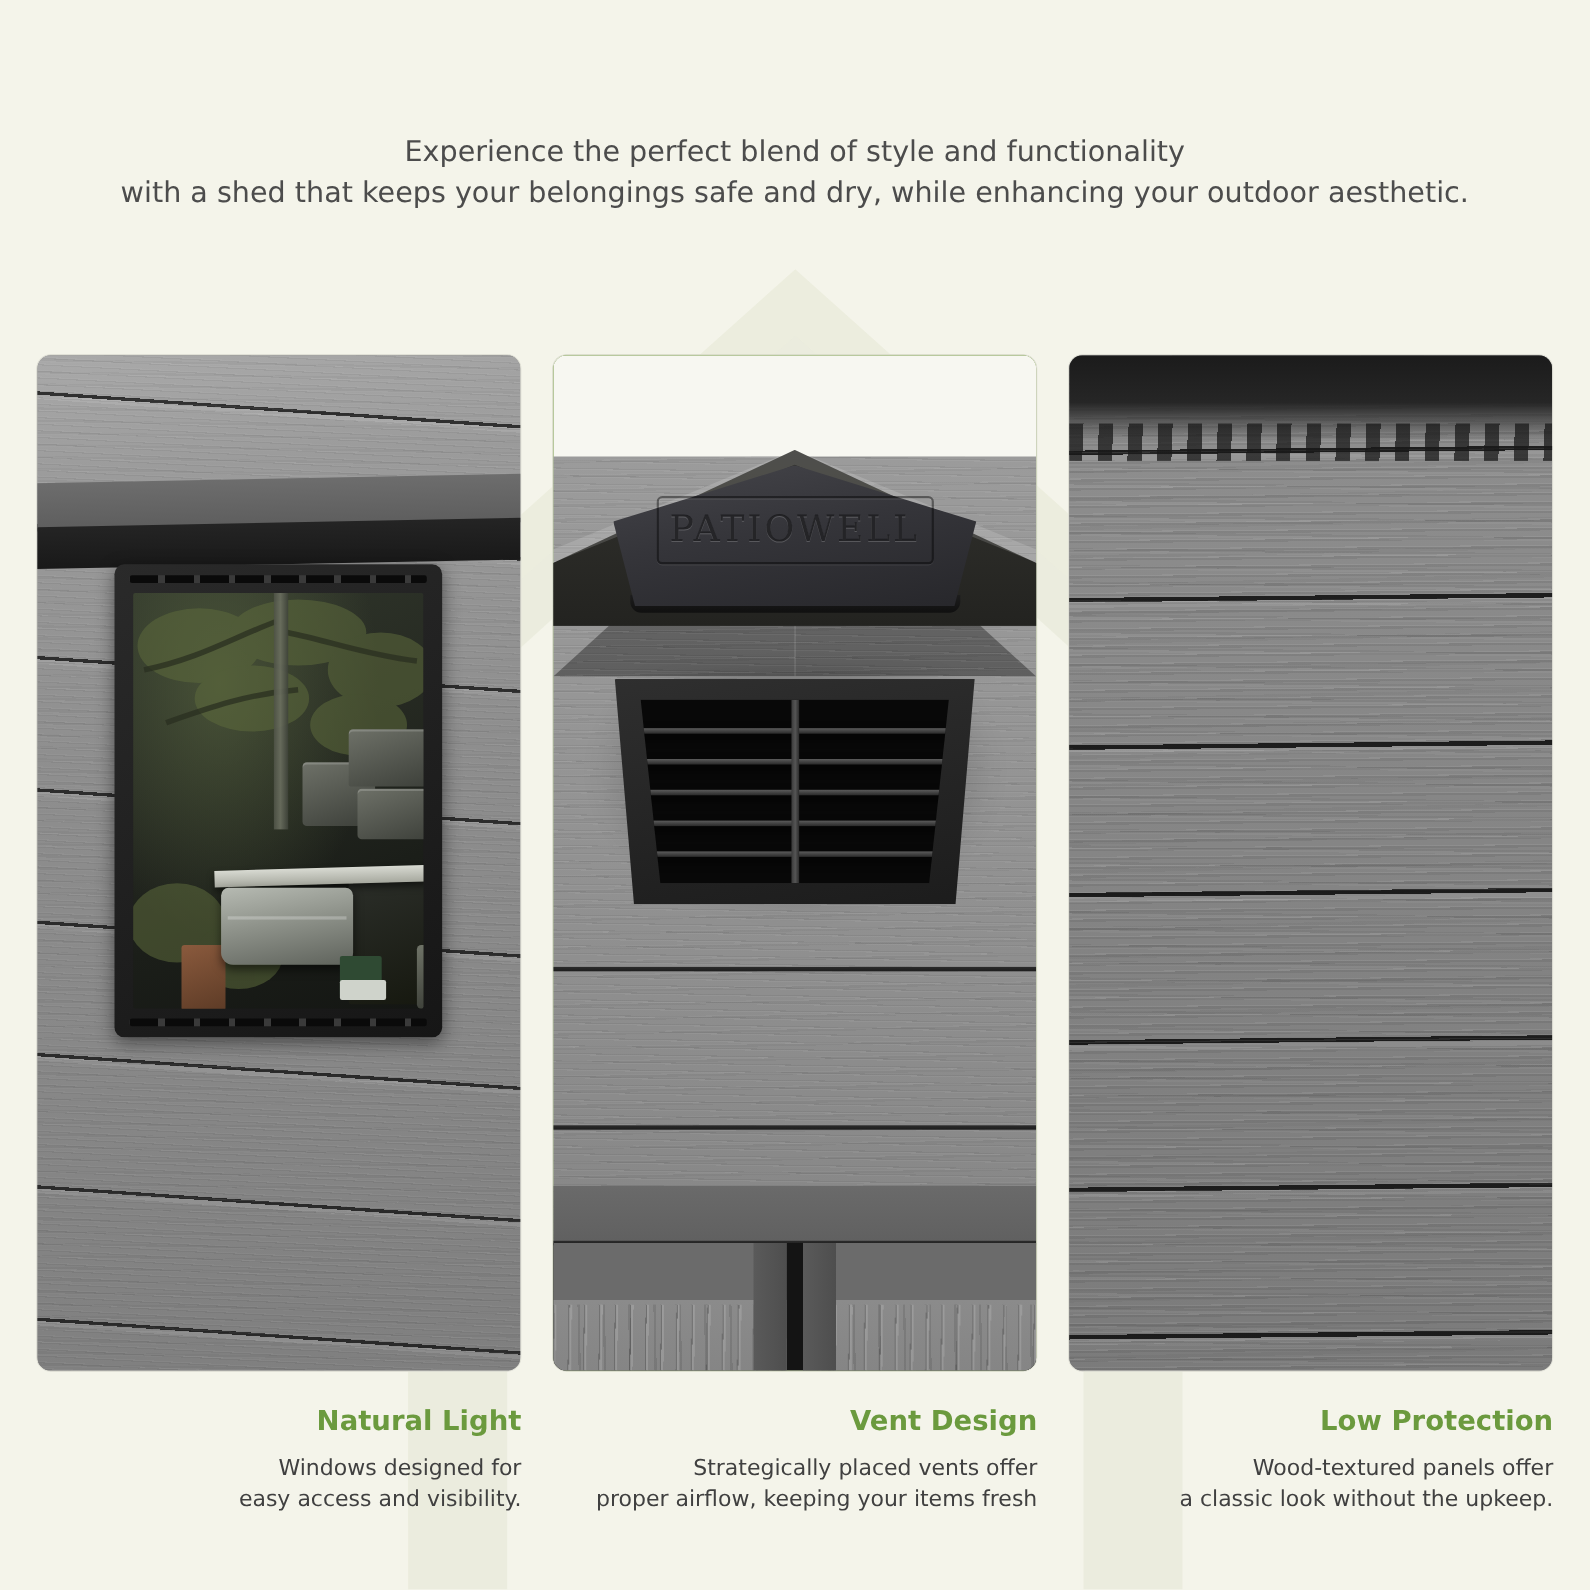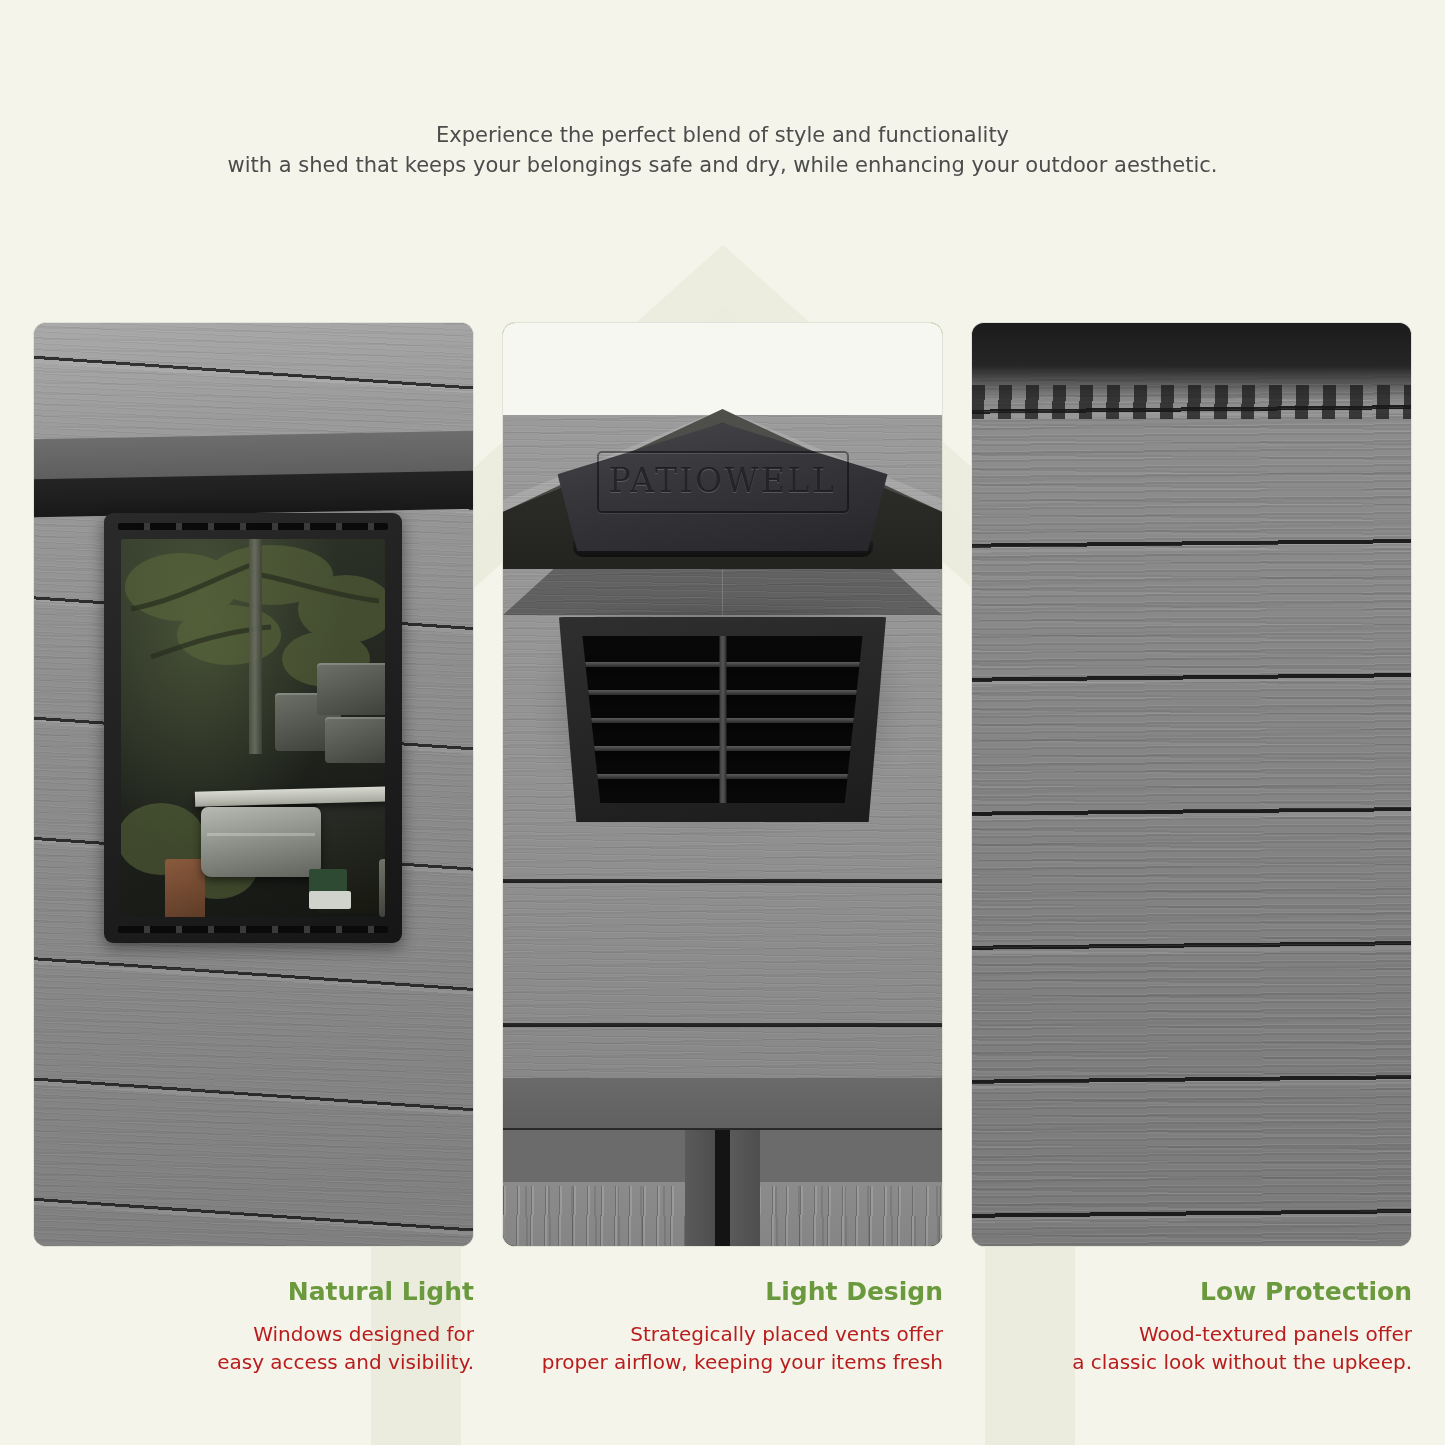--- a/index.html
+++ b/index.html
@@ -34,21 +34,21 @@
   }
   .page-title {
     font-size: 51px;
     font-weight: bold;
     color: #6b9a3e;
     letter-spacing: -0.4px;
     line-height: 1.12;
   }
   .subtitle {
     margin-top: 42px;
-    font-size: 21px;
+    font-size: 26px;
     color: #4c4c4c;
     line-height: 1.45;
     font-weight: 400;
   }
   .subtitle .l2 { display: block; }
 
   
   .cards {
     position: absolute;
     z-index: 2;
@@ -315,21 +315,21 @@
   .caption { text-align: right; padding-top: 30px; }
   .caption-title {
     font-size: 25px;
     font-weight: bold;
     color: #6b9a3e;
     line-height: 1.2;
   }
   .caption-text {
     margin-top: 13px;
     font-size: 20px;
-    color: #b91c1c;
+    color: #404040;
     line-height: 1.42;
   }
   .caption-text span { display: block; }
 </style>
 </head>
 <body>
 
 <svg class="watermark" viewBox="0 0 1445 1445" aria-hidden="true">
   <g fill="#e8ead9" opacity="0.75">
     <polygon points="723,245 1075,560 1075,1445 985,1445 985,600 723,362 461,600 461,1445 371,1445 371,560"></polygon>
@@ -436,21 +436,21 @@
             <div class="m-door-edge" style="right:0;"></div>
           </div>
         <div class="m-door rgt">
             <div class="m-door-grain"></div>
             <div class="m-door-edge" style="left:0;"></div>
           </div>
       </div>
     </div>
 
     <div class="caption">
-      <div class="caption-title">Light Design</div>
+      <div class="caption-title">Vent Design</div>
       <div class="caption-text">
         <span>Strategically placed vents offer</span>
         <span>proper airflow, keeping your items fresh</span>
       </div>
     </div>
   </div>
 
   <div class="card">
     <div class="photo">
       <div class="r-wall"></div>

